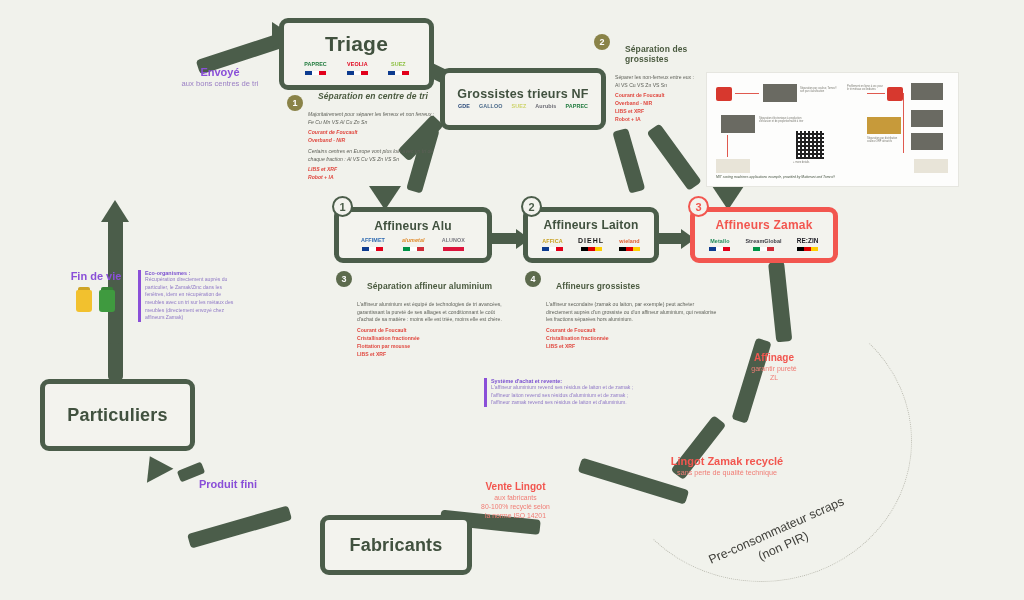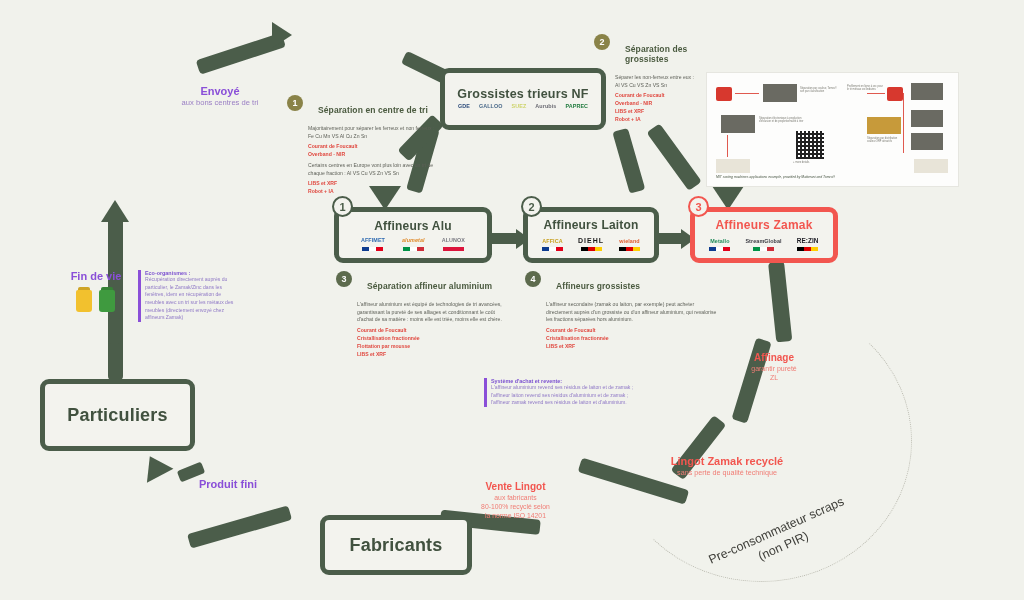--- a/index.html
+++ b/index.html
@@ -125,20 +125,49 @@
   <div class="tri" style="left:140px;top:455px;border-left:15px solid transparent;border-right:15px solid transparent;border-bottom:22px solid #4b5d4a;transform:rotate(-28deg);"></div>
 
   <div class="ribbon" style="left:108px;top:250px;width:13px;height:26px;border-radius:3px;"></div>
   <div class="ribbon" style="left:108px;top:318px;width:13px;height:26px;border-radius:3px;"></div>
 
   <div class="ribbon" style="left:178px;top:466px;width:26px;height:12px;border-radius:3px;transform:rotate(-22deg);"></div>
 
   <div class="dotted" style="left:610px;top:300px;width:300px;height:280px;border-color:transparent #b9b9ae #b9b9ae transparent;"></div>
 
 
+  <div class="node" style="left:279px;top:18px;width:155px;height:72px;">
+    <div class="title" style="font-size:21px;margin-bottom:7px;">Triage</div>
+    <div class="logos" style="gap:20px;">
+      <div class="logocell">
+        <div class="logotxt" style="color:#1f7a3d;">PAPREC</div>
+        <div class="flag">
+            <i style="background:#0d3b8f"></i>
+            <i style="background:#fff"></i>
+            <i style="background:#e2001a"></i>
+          </div>
+      </div>
+      <div class="logocell">
+        <div class="logotxt" style="color:#e2001a;">VEOLIA</div>
+        <div class="flag">
+            <i style="background:#0d3b8f"></i>
+            <i style="background:#fff"></i>
+            <i style="background:#e2001a"></i>
+          </div>
+      </div>
+      <div class="logocell">
+        <div class="logotxt" style="color:#8bbf3f;">SUEZ</div>
+        <div class="flag">
+            <i style="background:#0d3b8f"></i>
+            <i style="background:#fff"></i>
+            <i style="background:#e2001a"></i>
+          </div>
+      </div>
+    </div>
+  </div>
 
   <div class="node" style="left:440px;top:68px;width:166px;height:62px;">
     <div class="title" style="font-size:12.5px;margin-bottom:3px;">Grossistes trieurs NF</div>
     <div class="logos" style="gap:9px;">
       <div class="logocell">
           <div class="logotxt" style="color:#2b4a7a;">GDE</div>
         </div>
       <div class="logocell">
           <div class="logotxt" style="color:#4a6a8a;">GALLOO</div>
         </div>
@@ -249,21 +278,21 @@
 
   <div class="node" style="left:40px;top:379px;width:155px;height:72px;">
     <div class="title" style="font-size:18px;">Particuliers</div>
   </div>
 
   <div class="node" style="left:276px;top:515px;width:152px;height:60px;margin-left:44px;">
     <div class="title" style="font-size:18px;">Fabricants</div>
   </div>
 
   <div class="bullet b-olive" style="left:287px;top:95px;width:16px;height:16px;font-size:9px;">1</div>
-  <div class="callout" style="left:308px;top:95px;width:130px;">
+  <div class="callout" style="left:308px;top:81px;width:130px;font-style:italic;">
     <h4>Séparation en centre de tri</h4>
     <p>Majoritairement pour séparer les ferreux et non ferreux : Fe Cu Mn VS Al Cu Zn Sn</p>
     <p class="red" style="white-space:pre-line;">Courant de Foucault
 Overband - NIR</p>
     <p>Certains centres en Europe vont plus loin avec un tri de chaque fraction : Al VS Cu VS Zn VS Sn</p>
     <p class="red" style="white-space:pre-line;">LIBS et XRF
 Robot + IA</p>
   </div>
 
   <div class="bullet b-olive" style="left:594px;top:34px;width:16px;height:16px;font-size:9px;">2</div>
@@ -301,21 +330,21 @@
     <span>Récupération directement auprès du particulier, le Zamak/Zinc dans les fenêtres, idem en récupération de meubles avec un tri sur les métaux des meubles (directement envoyé chez affineurs Zamak)</span>
   </div>
 
   <div class="pnote" style="left:484px;top:378px;width:200px;">
     <b>Système d'achat et revente:</b>
     <span style="white-space:pre-line;">L'affineur aluminium revend ses résidus de laiton et de zamak ;
 l'affineur laiton revend ses résidus d'aluminium et de zamak ;
 l'affineur zamak revend ses résidus de laiton et d'aluminium.</span>
   </div>
 
-  <div class="lbl purple" style="left:160px;top:85px;width:120px;">
+  <div class="lbl purple" style="left:160px;top:66px;width:120px;">
     <div class="h">Envoyé</div>
     <div class="s">aux bons centres de tri</div>
   </div>
 
   <div class="lbl purple" style="left:57px;top:270px;width:78px;">
     <div class="h">Fin de vie</div>
   </div>
   <div class="bin" style="left:76px;top:290px;width:16px;height:22px;background:#f2c12e;"></div>
   <div class="bin" style="left:99px;top:290px;width:16px;height:22px;background:#3f9a3f;"></div>
 

